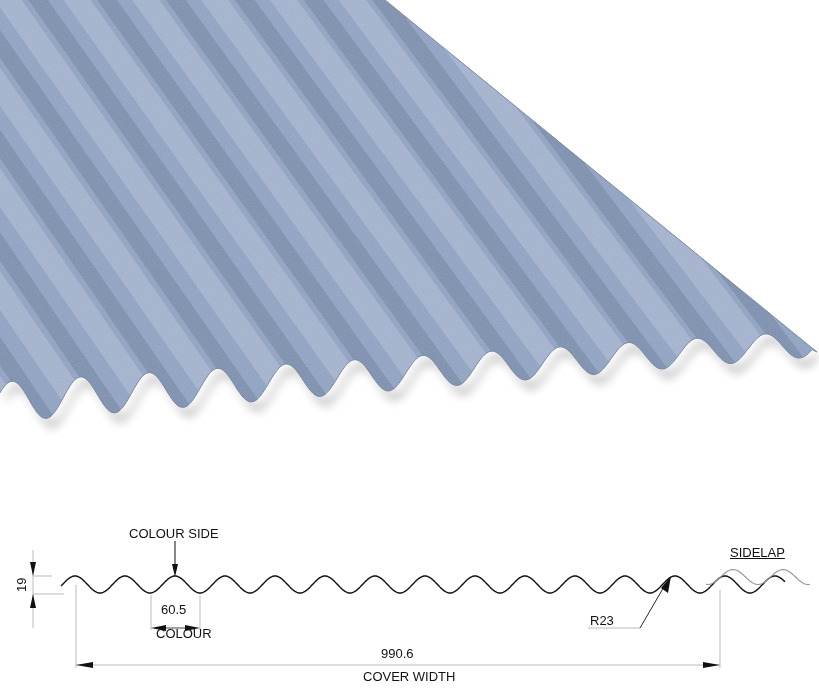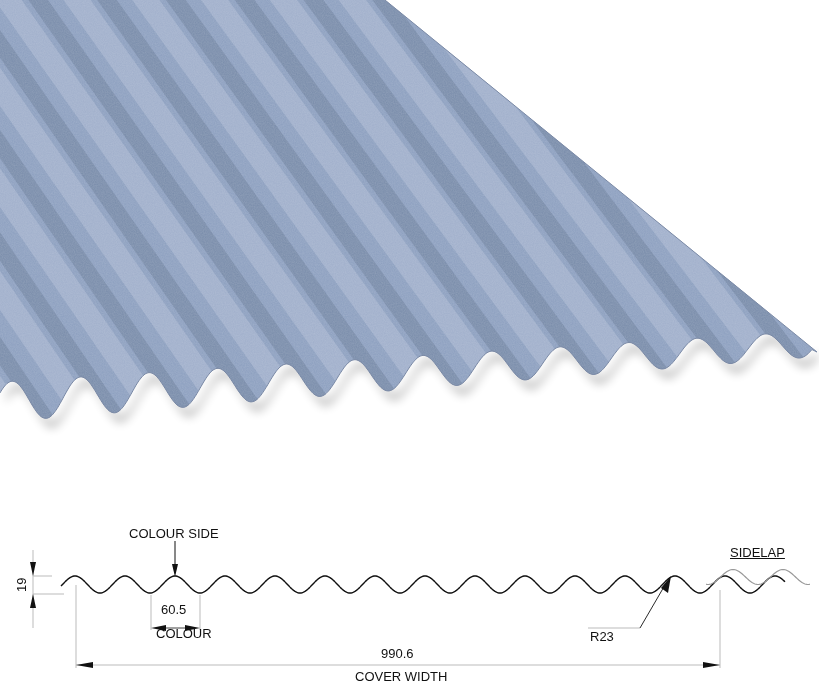--- a/index.html
+++ b/index.html
@@ -146,17 +146,17 @@
       <line x1="76" y1="665" x2="720" y2="665" stroke="#bbb" stroke-width="1"></line>
       <polygon points="76,665 93,662 93,668" fill="#111"></polygon>
       <polygon points="720,665 703,662 703,668" fill="#111"></polygon>
     </g>
   </svg>
 
   <span class="lbl" style="left:129px; top:27px;">COLOUR SIDE</span>
   <span class="lbl" style="left:15px; top:78px; transform: rotate(-90deg); transform-origin: left top; top:92px;">19</span>
   <span class="lbl" style="left:161px; top:103px;">60.5</span>
   <span class="lbl" style="left:156px; top:127px;">COLOUR</span>
-  <span class="lbl" style="left:590px; top:130px;">R23</span>
+  <span class="lbl" style="left:590px; top:114px;">R23</span>
   <span class="lbl" style="left:730px; top:46px;text-decoration:underline;">SIDELAP</span>
   <span class="lbl" style="left:381px; top:147px;">990.6</span>
-  <span class="lbl" style="left:355px; top:170px;">COVER WIDTH</span>
+  <span class="lbl" style="left:363px; top:170px;">COVER WIDTH</span>
 </div>
 
 </body></html>

